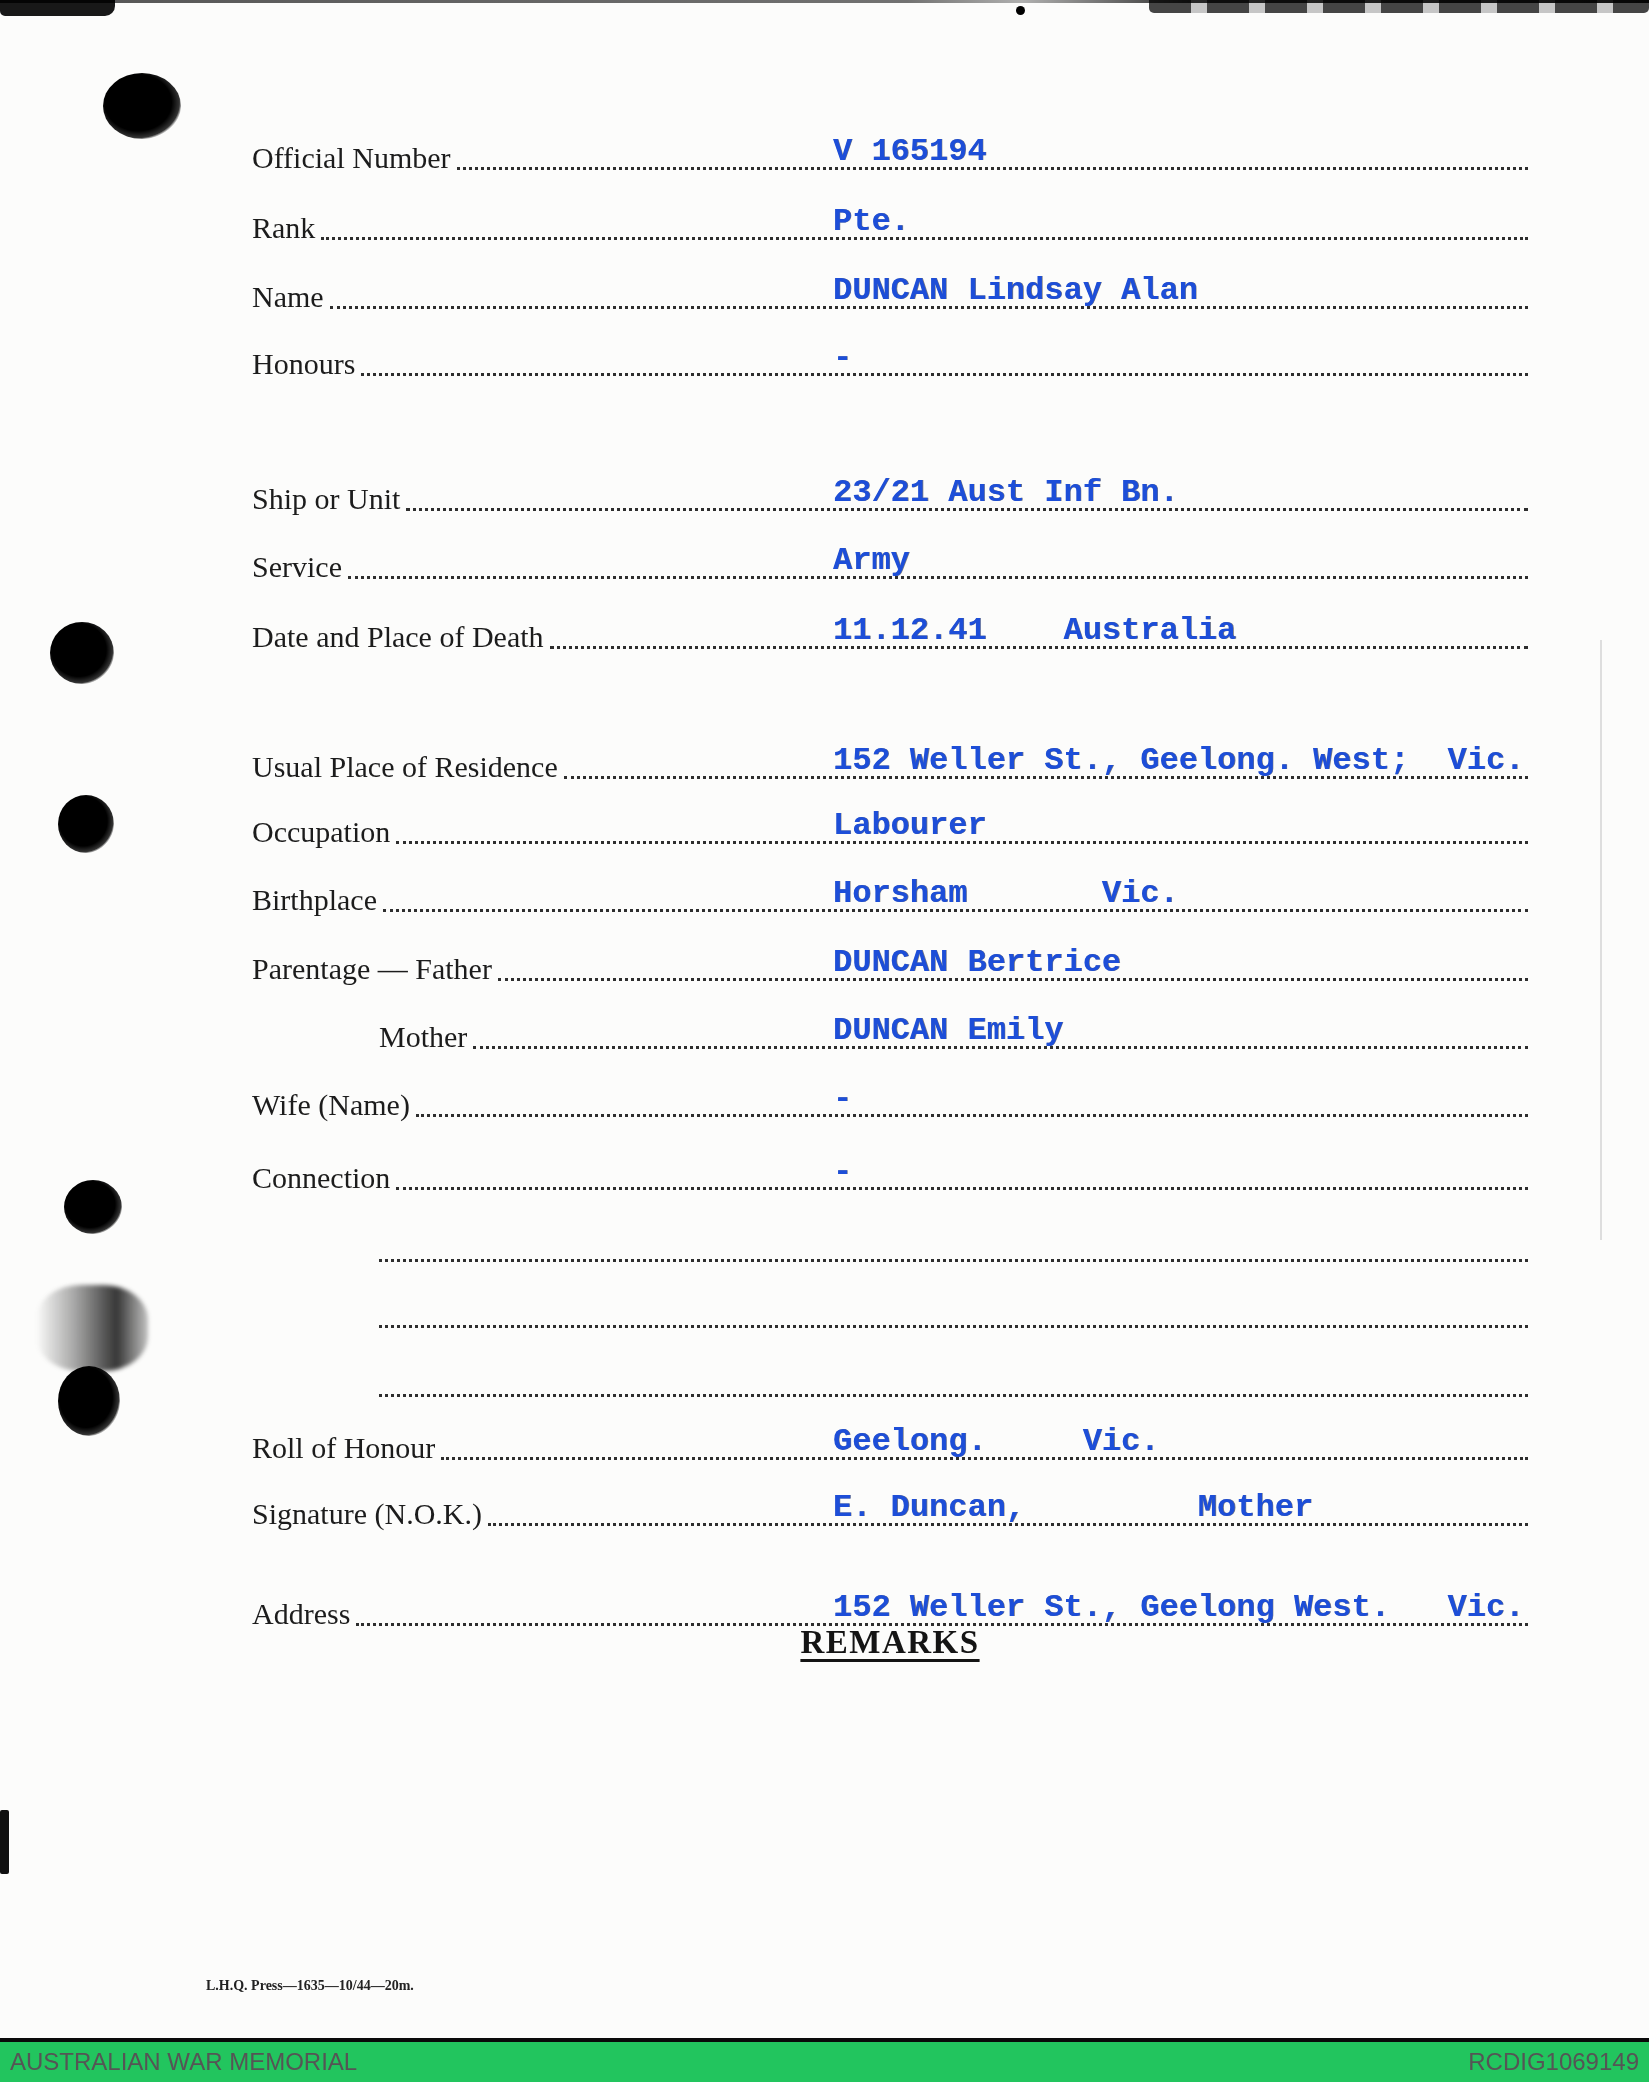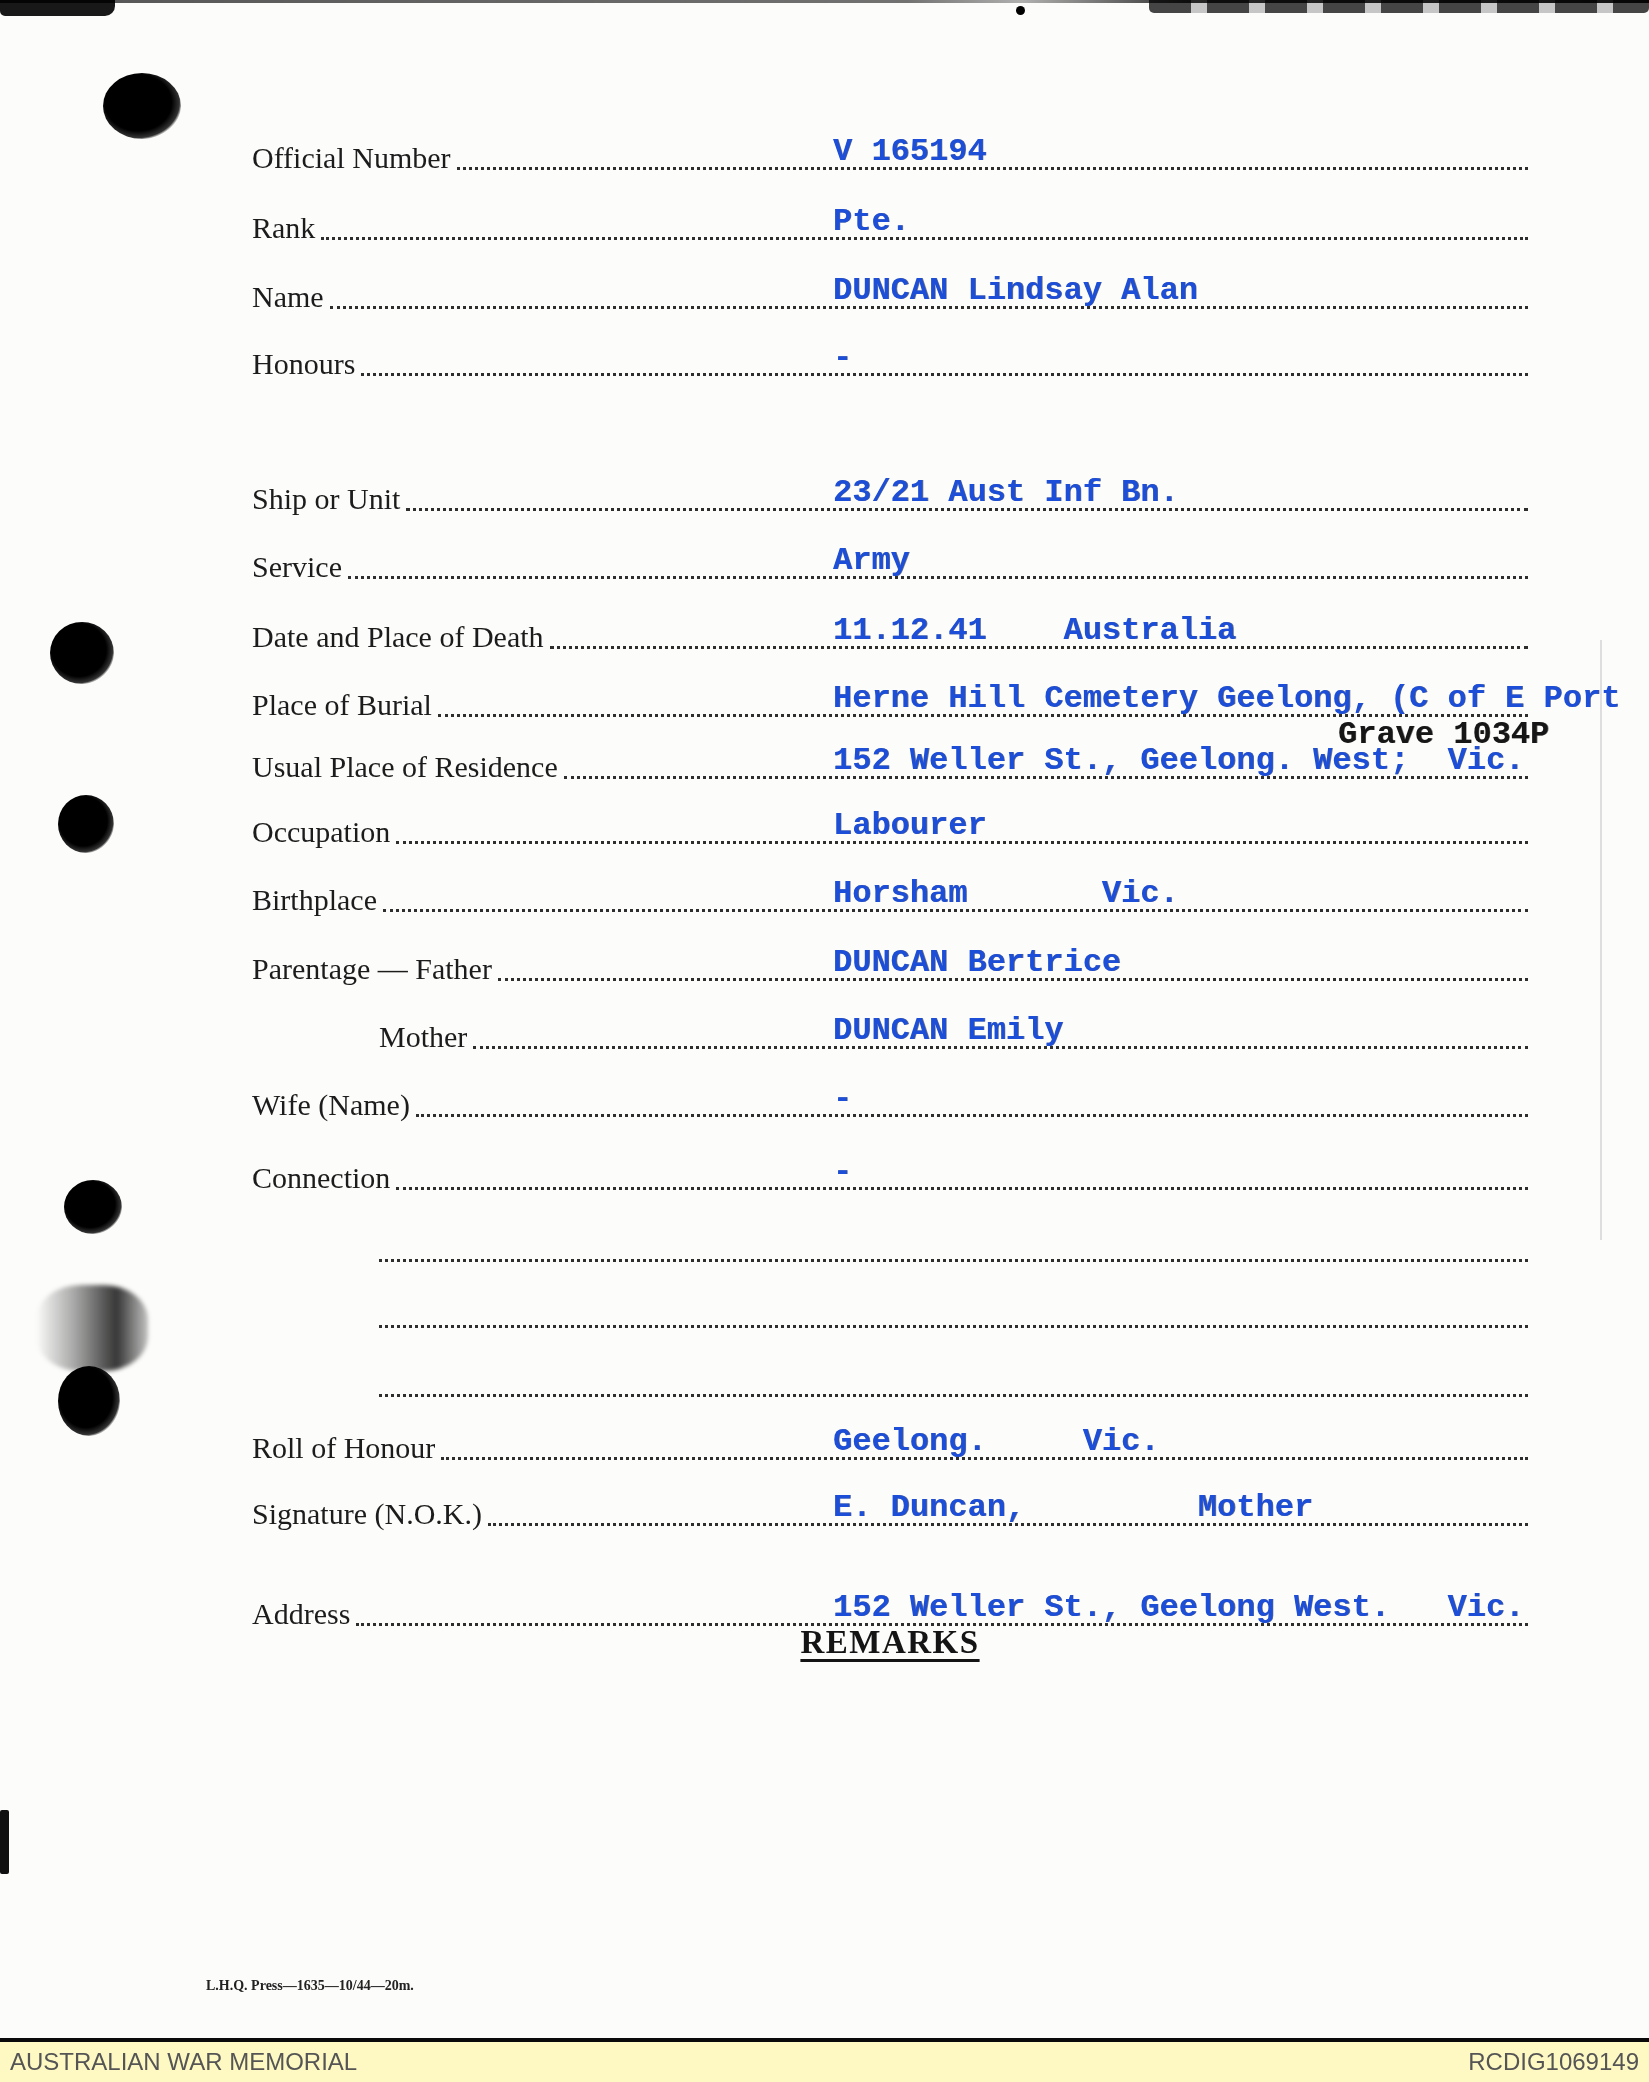--- a/index.html
+++ b/index.html
@@ -53,21 +53,21 @@
     text-decoration:underline; text-underline-offset:6px; text-decoration-thickness:3px;
   }
   .print-code {
     position:absolute; left:206px; top:1962px;
     font-size:14px; font-weight:700; color:#222;
   }
 
   
   .footer {
     position:absolute; left:0; right:0; bottom:0; height:44px;
-    border-top:4px solid #0a0a0a; background:#fef9c3;
+    border-top:4px solid #0a0a0a; background:#22c55e;
     display:flex; align-items:center; justify-content:space-between;
     padding:0 10px;
     font-family:"Liberation Sans", sans-serif;
     font-size:24px; color:#555;text-align:center;
   }
 
   
   .blob {
     position:absolute; border-radius:50%;
     background:radial-gradient(ellipse at 45% 45%, #000 0%, #000 55%, rgba(0,0,0,0.8) 68%, rgba(0,0,0,0) 73%);
@@ -158,26 +158,20 @@
     <span class="leader"></span>
     <span class="value">Army</span>
   </div>
 
   <div class="row" style="top:595px">
     <span class="label">Date and Place of Death</span>
     <span class="leader"></span>
     <span class="value">11.12.41    Australia</span>
   </div>
 
-  <div class="row" style="top:663px">
-    <span class="label">Place of Burial</span>
-    <span class="leader"></span>
-    <span class="value">Herne Hill Cemetery Geelong, (C of E Port</span>
-    <span class="value2">Grave 1034P</span>
-  </div>
 
   <div class="row" style="top:725px">
     <span class="label">Usual Place of Residence</span>
     <span class="leader"></span>
     <span class="value">152 Weller St., Geelong. West;  Vic.</span>
   </div>
 
   <div class="row" style="top:790px">
     <span class="label">Occupation</span>
     <span class="leader"></span>

